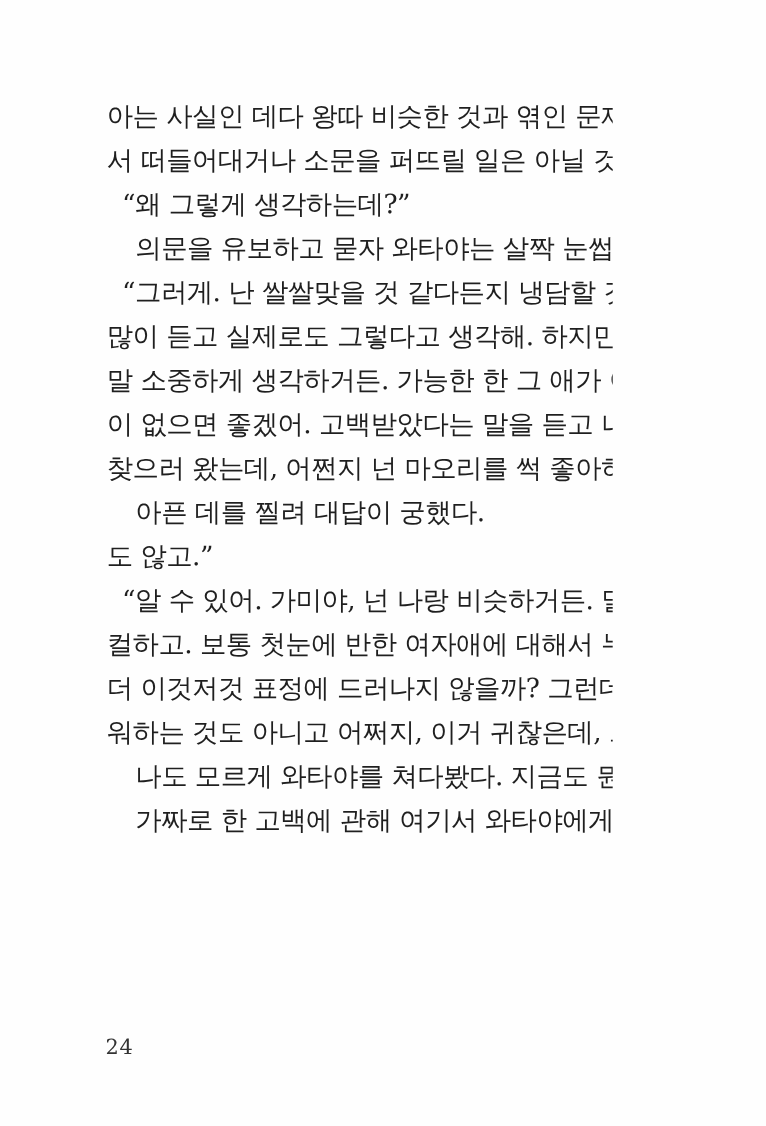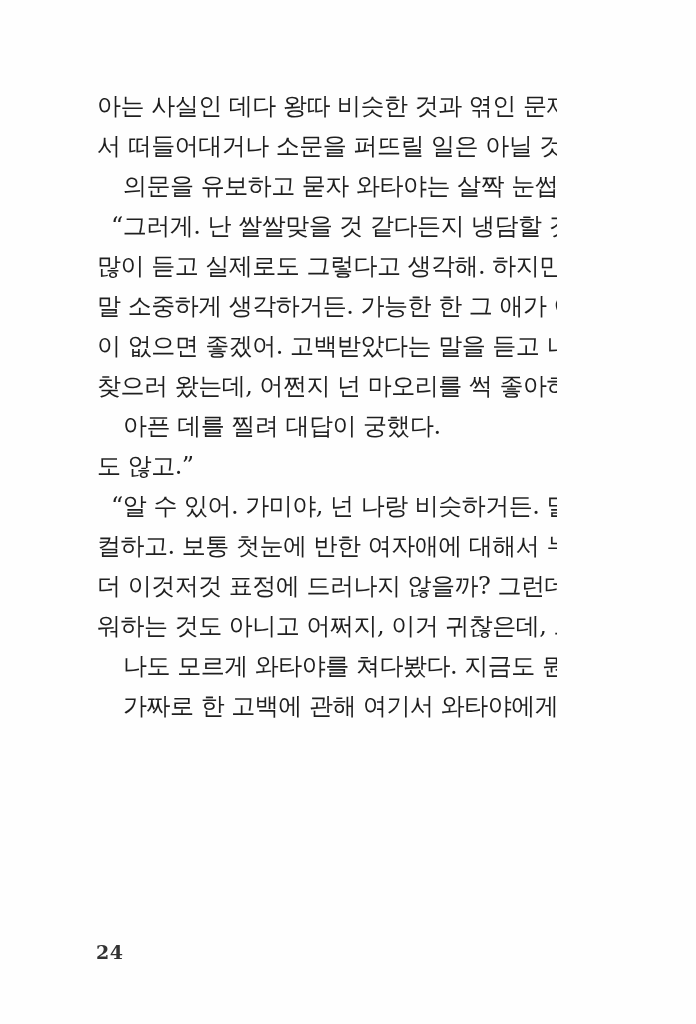--- a/index.html
+++ b/index.html
@@ -42,29 +42,30 @@
     letter-spacing: 0.5px;
   }
 </style>
 </head>
 <body>
 
 <div class="page" style="background: rgb(254, 254, 254); color: rgb(31, 31, 31);">
   <main class="text-block">
       <div class="line fill">아는 사실인 데다 왕따 비슷한 것과 엮인 문제다. SNS에</div>
       <div class="line">서 떠들어대거나 소문을 퍼뜨릴 일은 아닐 것 같았다.</div>
+      <div class="line indent-quote">“왜 그렇게 생각하는데?”</div>
       <div class="line indent">의문을 유보하고 묻자 와타야는 살짝 눈썹을 내렸다.</div>
       <div class="line indent-quote fill">“그러게. 난 쌀쌀맞을 것 같다든지 냉담할 것 같단 말을</div>
       <div class="line fill">많이 듣고 실제로도 그렇다고 생각해. 하지만 마오리는 정</div>
       <div class="line fill">말 소중하게 생각하거든. 가능한 한 그 애가 아파하는 일</div>
       <div class="line fill">이 없으면 좋겠어. 고백받았다는 말을 듣고 나도 모르게</div>
       <div class="line fill">찾으러 왔는데, 어쩐지 넌 마오리를 썩 좋아하는 것 같지</div>
       <div class="line indent">아픈 데를 찔려 대답이 궁했다.</div>
       <div class="line">도 않고.”</div>
       <div class="line indent-quote fill">“알 수 있어. 가미야, 넌 나랑 비슷하거든. 말투도 시니</div>
       <div class="line fill">컬하고. 보통 첫눈에 반한 여자애에 대해서 누가 물으면</div>
       <div class="line fill">더 이것저것 표정에 드러나지 않을까? 그런데 넌 쑥스러</div>
       <div class="line fill">워하는 것도 아니고 어쩌지, 이거 귀찮은데, 그런 표정밖</div>
       <div class="line indent fill">나도 모르게 와타야를 쳐다봤다. 지금도 뭔가 표정에</div>
       <div class="line indent">가짜로 한 고백에 관해 여기서 와타야에게 설명하는 편</div>
     </main>
-  <div class="page-number" style="color: rgb(51, 51, 51); font-weight: bold;">24</div>
+  <div class="page-number" style="color: rgb(51, 51, 51);">24</div>
 </div>
 
 </body></html>

